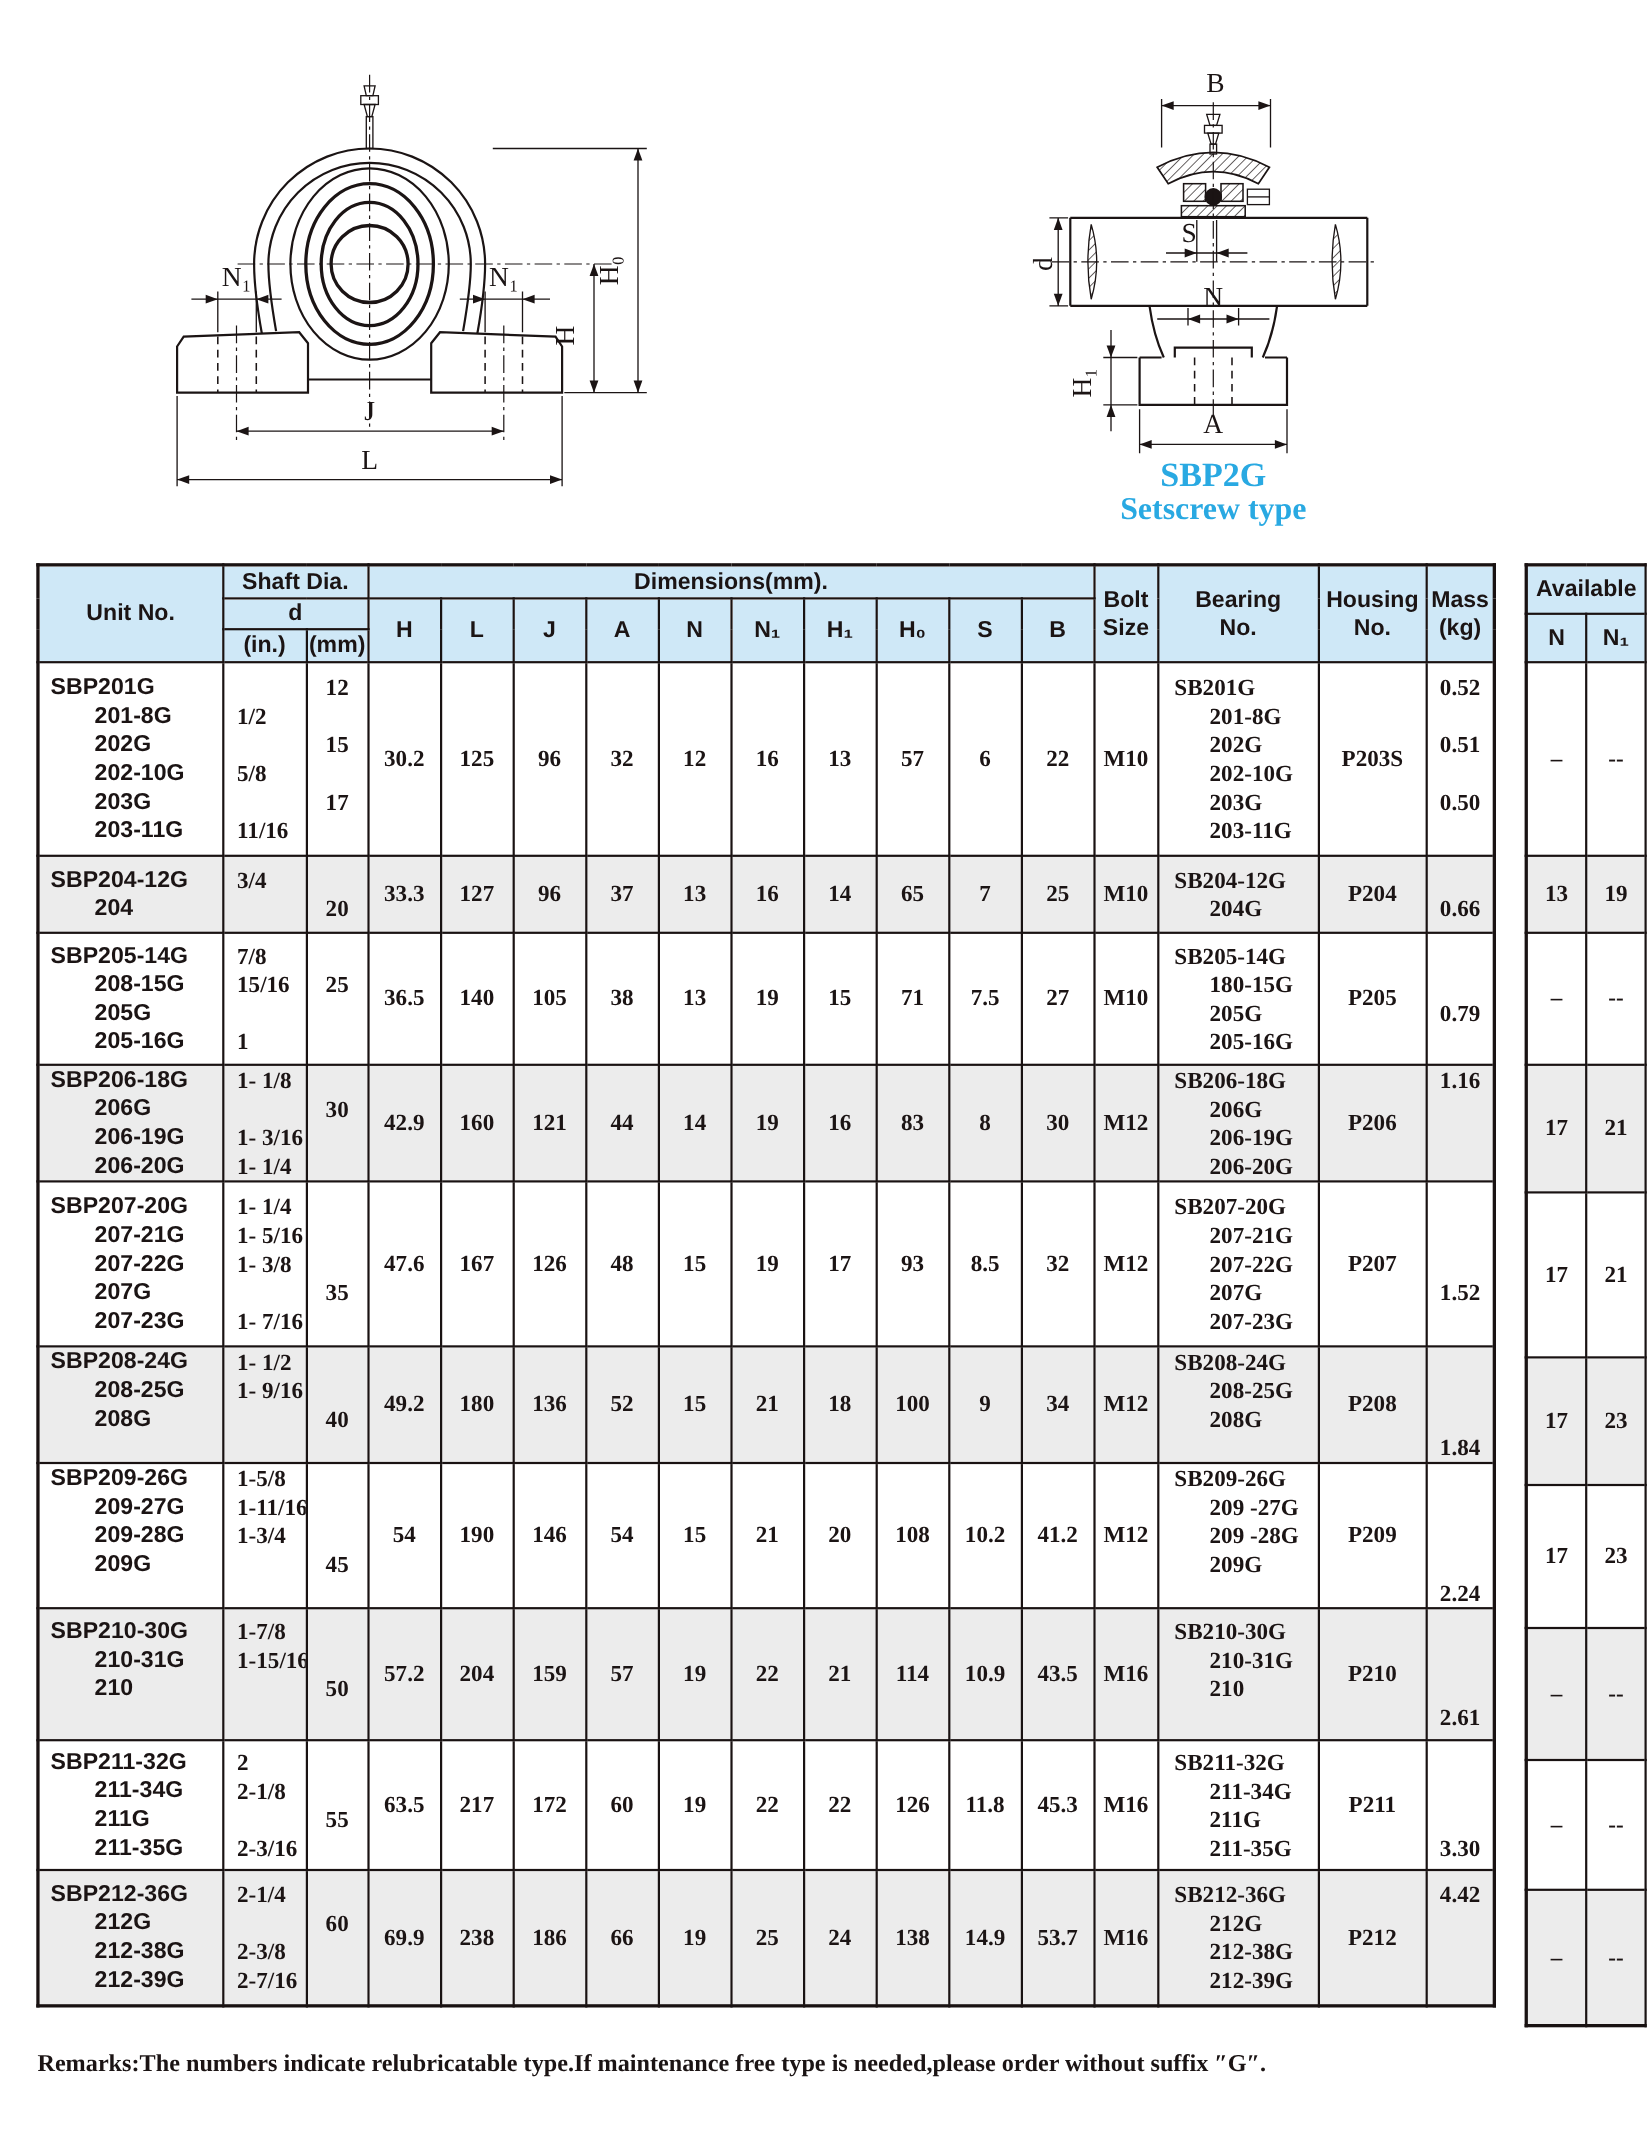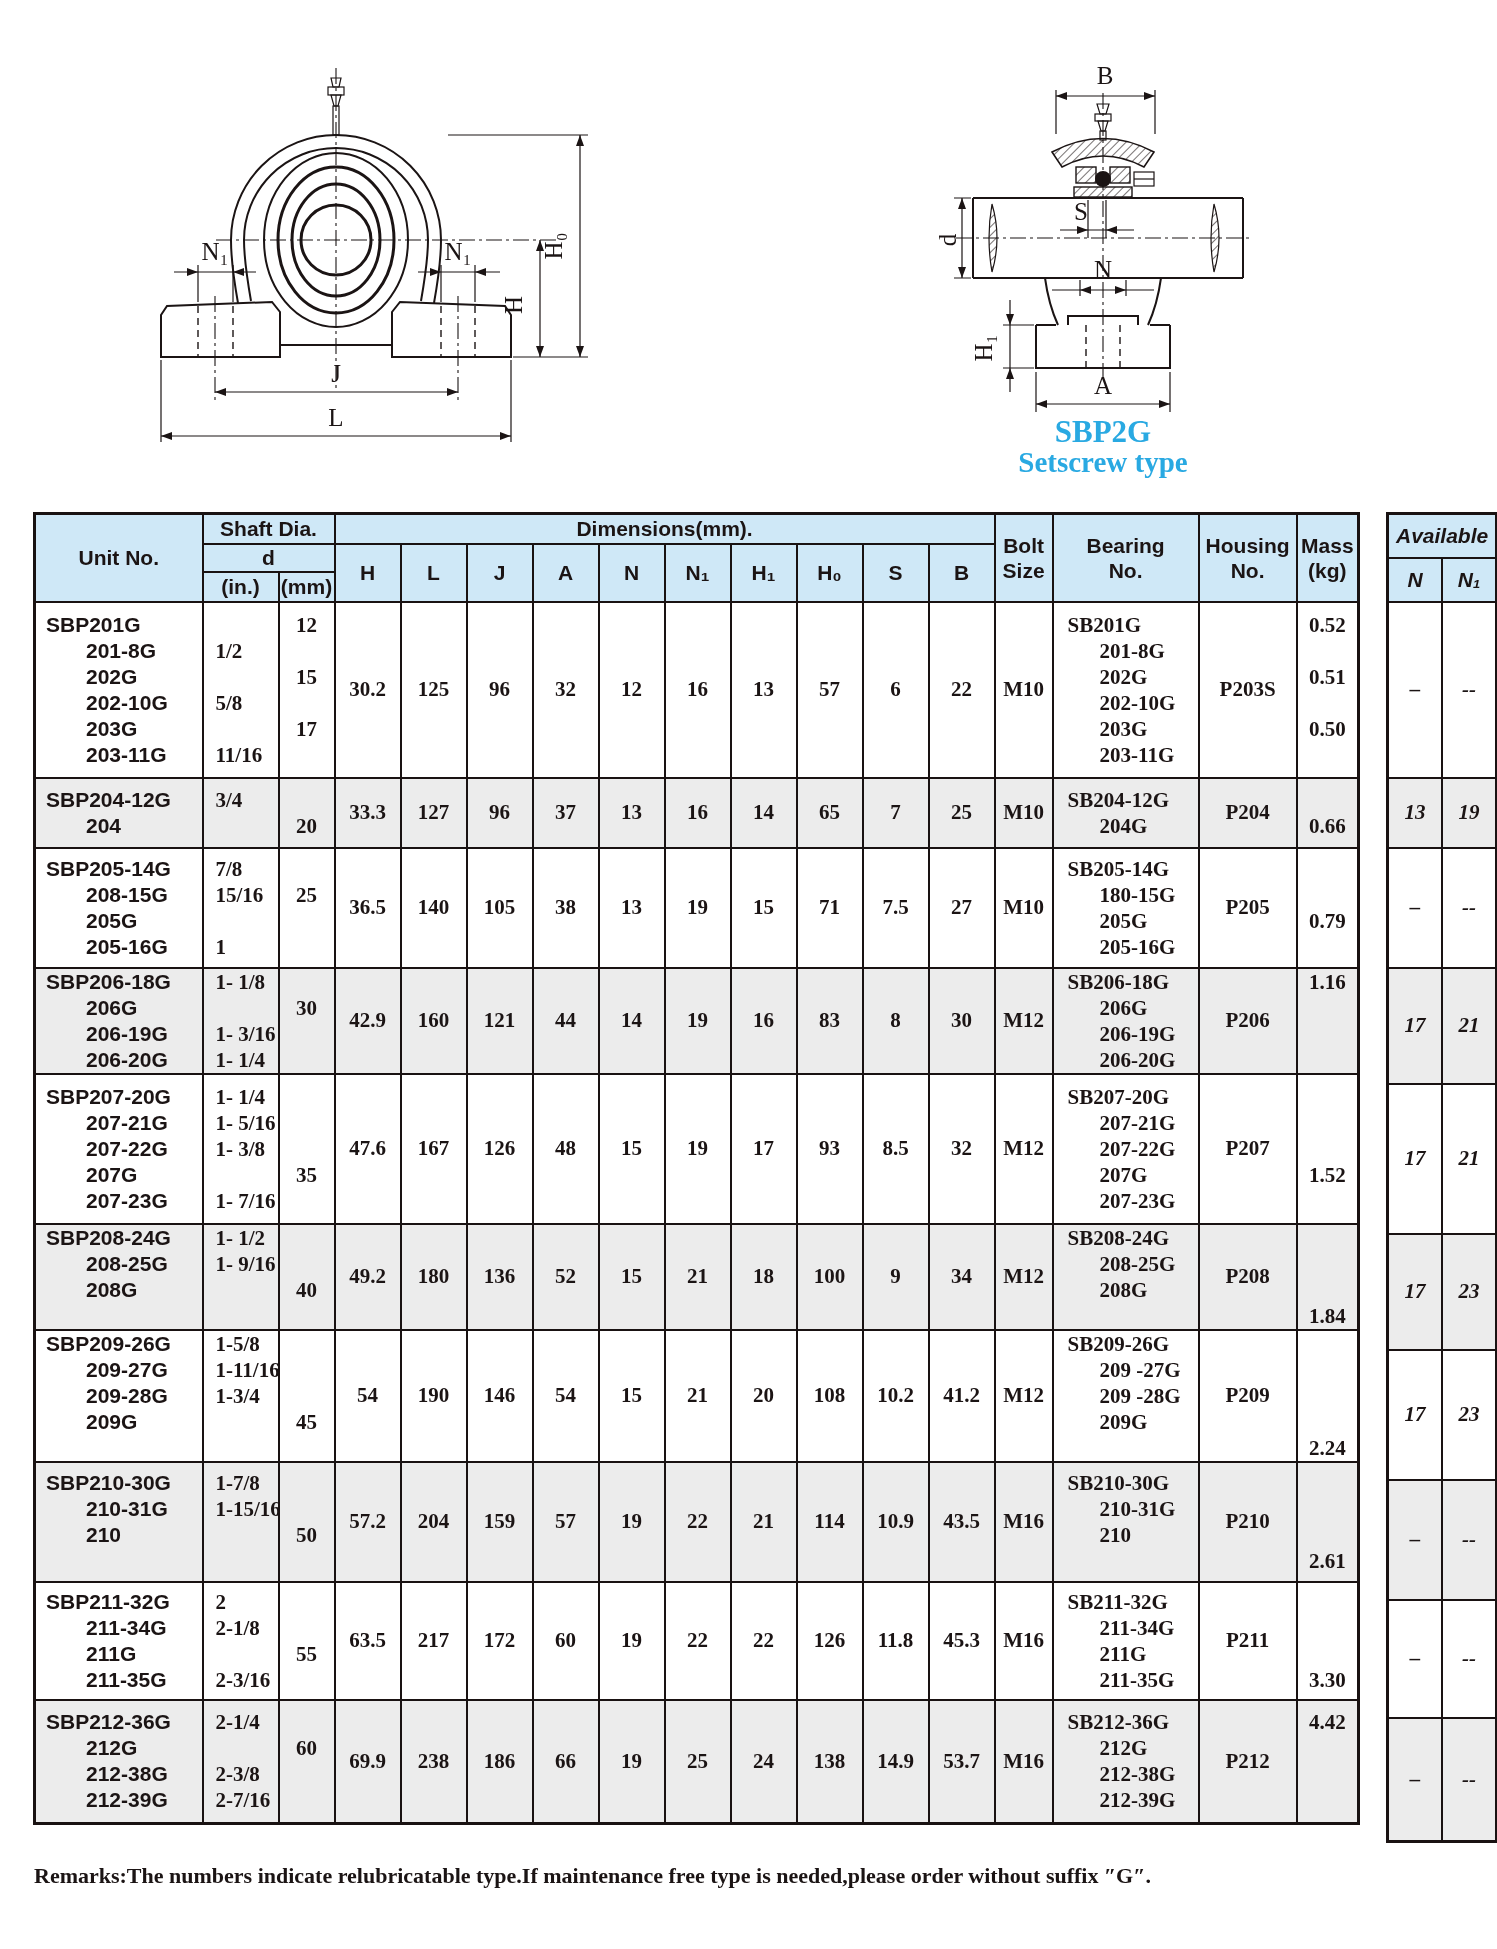--- a/index.html
+++ b/index.html
@@ -15,21 +15,21 @@
   .thin{stroke:#1b1414;stroke-width:1.2;fill:none;}
   .dash{stroke:#1b1414;stroke-width:1.4;fill:none;stroke-dasharray:7 5;}
   .cline{stroke:#1b1414;stroke-width:1.1;fill:none;stroke-dasharray:16 4 3 4;}
   .arr{fill:#1b1414;stroke:none;}
   .dlabel{font-family:"Liberation Serif","DejaVu Serif",serif;font-size:25px;fill:#1b1414;}
   .caption1{font-family:"Liberation Serif","DejaVu Serif",serif;font-size:31px;font-weight:bold;fill:#29a9e2;}
   .caption2{font-family:"Liberation Serif","DejaVu Serif",serif;font-size:29px;font-weight:bold;fill:#29a9e2;}
   .tables{position:absolute;left:33px;top:512px;display:flex;gap:26px;align-items:flex-start;}
   table{border-collapse:collapse;table-layout:fixed;}
   #dim-table{width:1324px;border:3px solid #191212;}
-  #avail-table{width:112px;border:3px solid #191212;font-style:italic;}
+  #avail-table{width:112px;border:3px solid #191212;}
   th,td{border:2px solid #191212;padding:0;vertical-align:middle;text-align:center;overflow:hidden;}
   th{background:#cfe8f7;font-family:"Liberation Sans","DejaVu Sans",sans-serif;font-weight:bold;font-size:21px;}
   .th2 div{line-height:25px;}
   td{font-size:21px;font-weight:bold;background:#ffffff;}
   tbody tr:nth-child(even) td{background:#ececec;}
   .ln{height:26px;line-height:26px;white-space:pre;}
   .c-unit{font-family:"Liberation Sans","DejaVu Sans",sans-serif;text-align:left;}
   .c-unit .ln{padding-left:10px;}
   .c-unit .ln.ind{padding-left:50px;}
   .c-bearing{text-align:left;}

